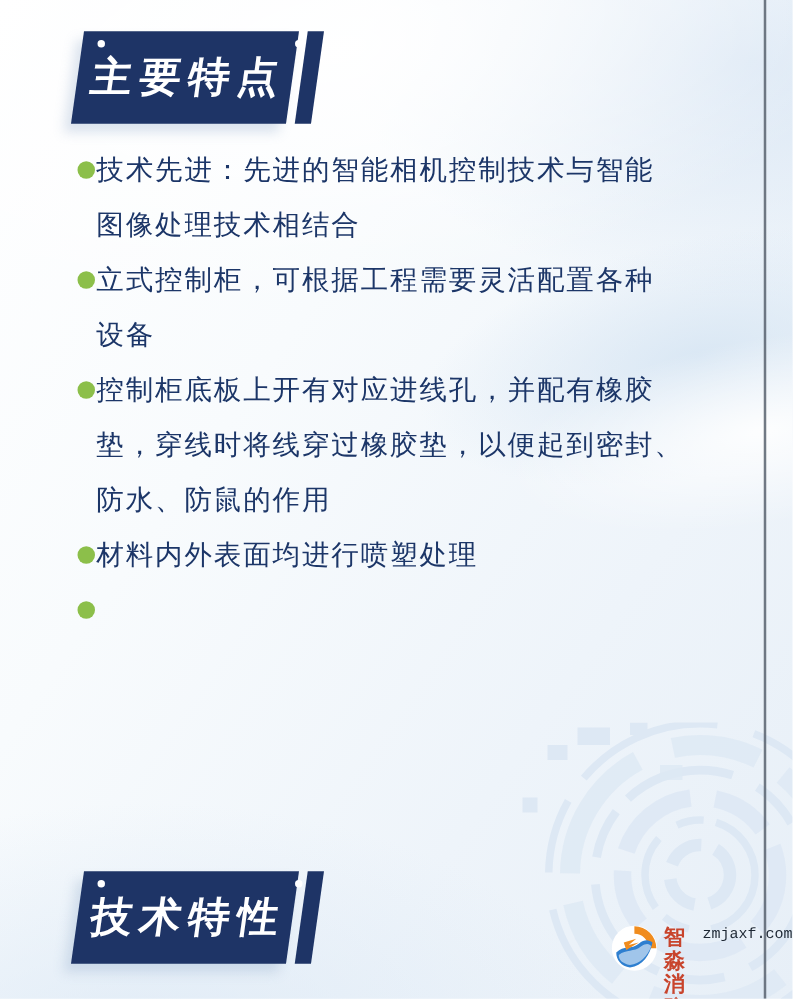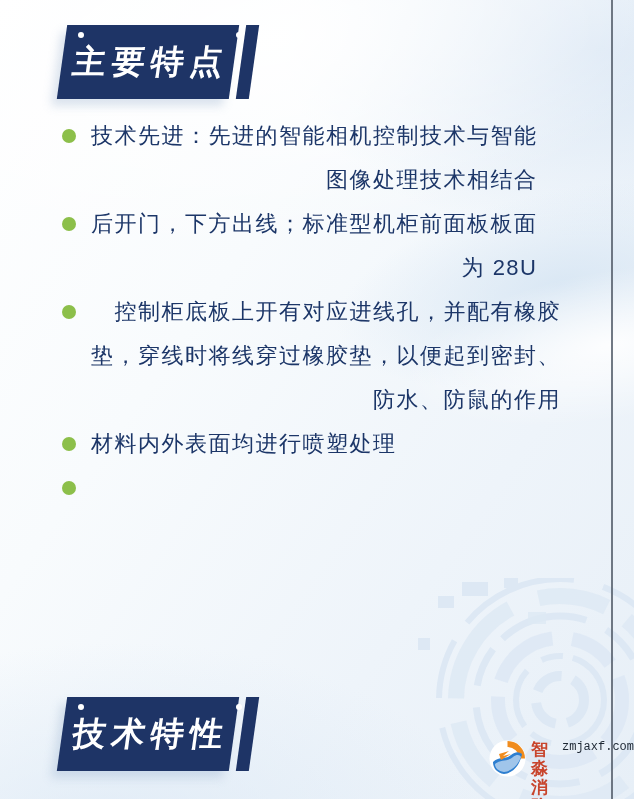--- a/index.html
+++ b/index.html
@@ -61,21 +61,21 @@
   .badge-dot.dl { left:20px; }
   .badge-dot.dr { left:178px; }
   .badge-label {
     color:#ffffff; font-weight:bold; font-size:33px; letter-spacing:6px;
     padding-left:6px; white-space:nowrap;
   }
   .badge-top { left:58px; top:25px; }
   .badge-bottom { left:58px; top:697px; }
   
   .features { position:absolute; left:62px; top:114px; width:525px; list-style:none; }
-  .features li { display:flex; gap:15px;text-align:right; }
+  .features li { display:flex; gap:1px; }
   .bullet {
     flex:none; width:14px; height:14px; border-radius:50%;
     background:var(--bullet_green,#8cbf4a);
     margin-top:15px;
   }
   .feature-text {
     white-space:pre-line;
     color:var(--text_navy,#1c3668);
     font-size:22px; line-height:44px; letter-spacing:1.5px;
     font-weight:500;
@@ -128,22 +128,22 @@
 </div>
 
 <ul class="features">
   <li>
     <span class="bullet"></span>
     <span class="feature-text">技术先进：先进的智能相机控制技术与智能
 图像处理技术相结合</span>
   </li>
   <li>
     <span class="bullet"></span>
-    <span class="feature-text">后开门，下方出线；标准型机柜前面板板面
-为 28U</span>
+    <span class="feature-text">立式控制柜，可根据工程需要灵活配置各种
+设备</span>
   </li>
   <li>
     <span class="bullet"></span>
     <span class="feature-text">控制柜底板上开有对应进线孔，并配有橡胶
 垫，穿线时将线穿过橡胶垫，以便起到密封、
 防水、防鼠的作用</span>
   </li>
   <li>
     <span class="bullet"></span>
     <span class="feature-text">材料内外表面均进行喷塑处理</span>

